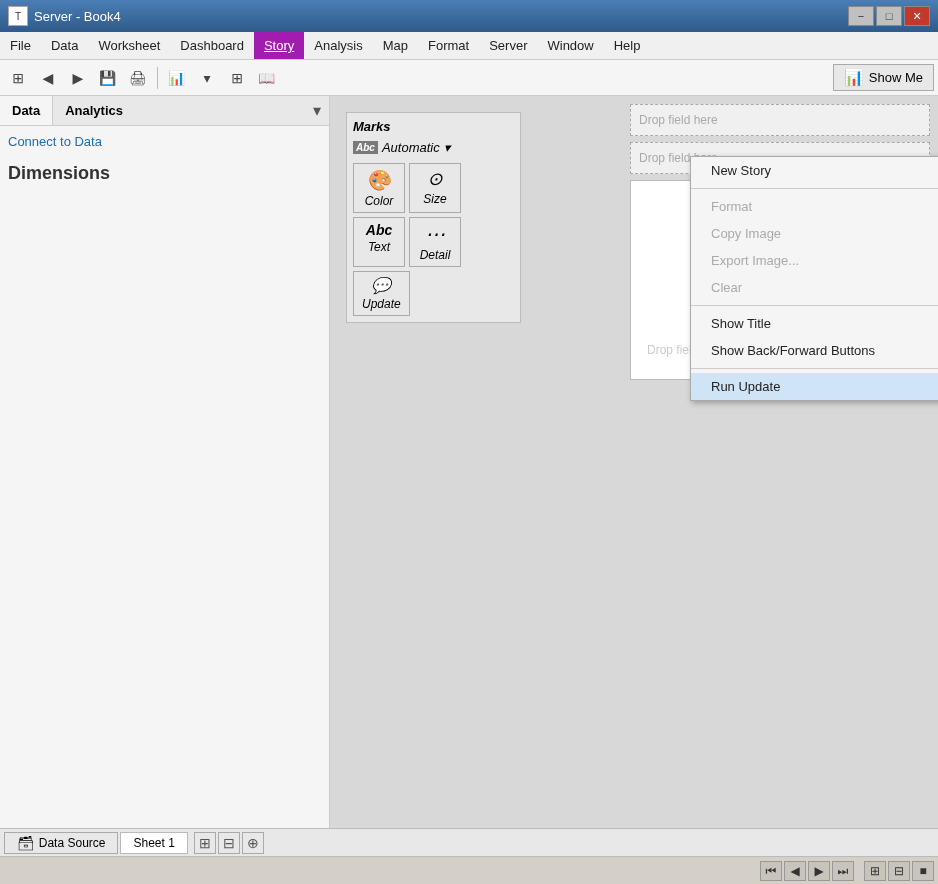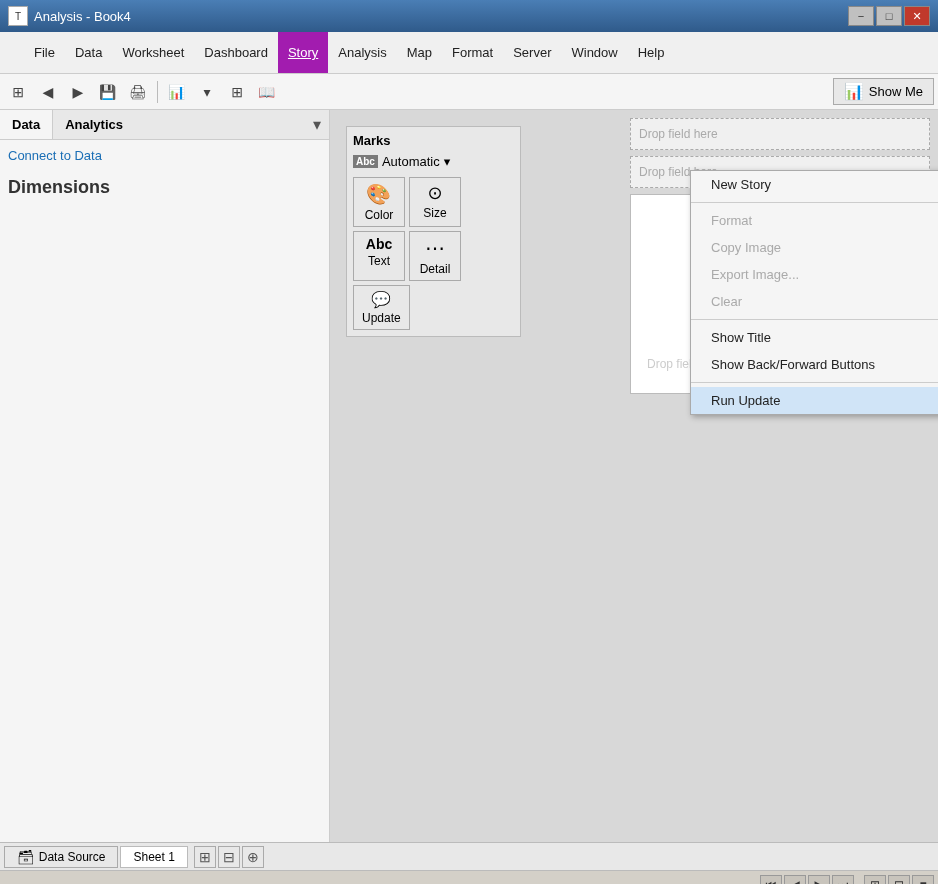--- a/index.html
+++ b/index.html
@@ -50,25 +50,24 @@
       justify-content: center;
       cursor: pointer;
       font-size: 11px;
       color: #333;
     }
     .win-btn.close { background: #c0392b; color: white; }
 
     
     #menu-bar {
       background: #f0f0f0;
-      height: 42px;
+      height: 28px;
       display: flex;
       align-items: stretch;
       border-bottom: 1px solid #ccc;
-      padding-left: 24px;
     }
     .menu-item {
       padding: 0 10px;
       display: flex;
       align-items: center;
       cursor: pointer;
       font-size: 13px;
       color: #222;
       position: relative;
     }
@@ -331,21 +330,21 @@
       color: #333;
     }
   </style>
 </head>
 <body>
 
 <div id="title-bar">
   <div class="app-icon">
     <span>T</span>
   </div>
-  <span class="title-text">Analysis - Book4</span>
+  <span class="title-text">Server - Book4</span>
   <div class="window-controls">
     <div class="win-btn">−</div>
     <div class="win-btn">□</div>
     <div class="win-btn close">✕</div>
   </div>
 </div>
 
 <div id="menu-bar">
   <div class="menu-item">
     <span>File</span>
@@ -413,21 +412,21 @@
     </div>
     <div id="connect-to-data">
       <span>Connect to Data</span>
     </div>
     <div class="section-header">Dimensions</div>
     <div class="section-content"></div>
   </div>
 
   <div id="canvas-area">
 
-    <div id="marks-card" style="position:absolute; left:8px; top:8px; width:175px;">
+    <div id="marks-card" style="position:absolute; left:8px; top:8px; width:175px;font-style:italic;">
       <div class="marks-header">
         <span>Marks</span>
       </div>
       <div class="marks-type">
         <span class="label-abc">Abc</span>
         <span>Automatic</span>
         <span style="cursor:pointer;">▾</span>
       </div>
       <div class="marks-buttons">
         <div class="mark-btn">

